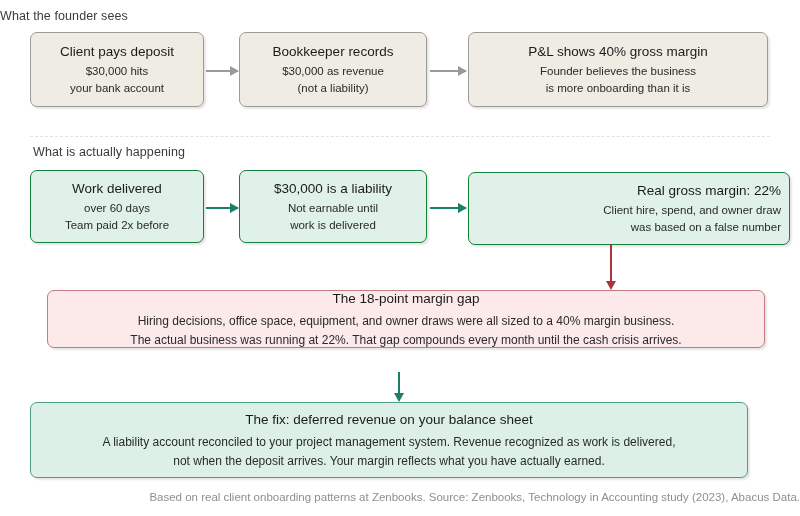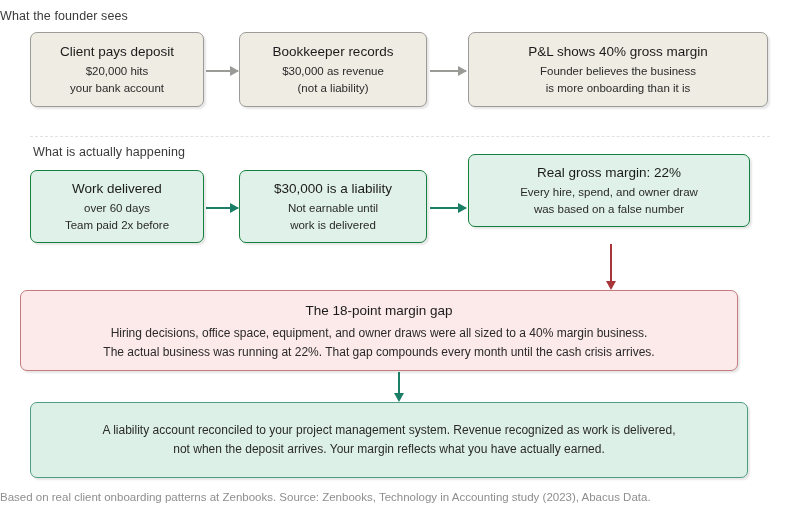--- a/index.html
+++ b/index.html
@@ -103,24 +103,24 @@
   }
 
   
   #box-client      { left: 30px;  top: 32px; width: 174px; height: 75px; }
   #box-bookkeeper  { left: 239px; top: 32px; width: 188px; height: 75px; }
   #box-pl          { left: 468px; top: 32px; width: 300px; height: 75px; }
 
   
   #box-work        { left: 30px;  top: 170px; width: 174px; height: 73px; }
   #box-liability   { left: 239px; top: 170px; width: 188px; height: 73px; }
-  #box-realmargin  { left: 468px; top: 154px; width: 282px; height: 73px; }
-
-  
-  #box-gap         { left: 20px;  top: 290px; width: 718px; height: 81px; text-align: center; }
+  #box-realmargin  { left: 468px; top: 172px; width: 322px; height: 73px; align-items: flex-end; }
+
+  
+  #box-gap         { left: 47px;  top: 290px; width: 718px; height: 58px; text-align: center; }
   #box-fix         { left: 30px;  top: 402px; width: 718px; height: 76px; }
 
   
   .arrow-h {
     position: absolute;
     height: 2px;
   }
   .arrow-h .shaft {
     position: absolute;
     left: 0; top: 0;
@@ -168,35 +168,35 @@
 
   #arrow-red-down   { left: 610px; top: 244px; height: 38px; }
   #arrow-green-down { left: 398px; top: 372px; height: 22px; }
 
   
   .footer {
     position: absolute;
     left: 0;
     top: 491px;
     width: 100%;
-    text-align: left;
+    text-align: right;
     font-size: 11.5px;
     color: #8e8e8e;
   }
 </style>
 </head>
 <body>
 
 <div class="canvas">
 
   <div class="section-title" id="caption-founder">What the founder sees</div>
 
   <div class="box beige" id="box-client">
     <div class="hl">Client pays deposit</div>
-    <div class="sub">$20,000 hits</div>
+    <div class="sub">$30,000 hits</div>
     <div class="sub">your bank account</div>
   </div>
 
   <div class="arrow-h gray" id="arrow-r1-a">
     <div class="shaft"></div>
     <div class="head"></div>
   </div>
 
   <div class="box beige" id="box-bookkeeper">
     <div class="hl">Bookkeeper records</div>
@@ -236,40 +236,41 @@
     <div class="sub">work is delivered</div>
   </div>
 
   <div class="arrow-h green" id="arrow-r2-b">
     <div class="shaft"></div>
     <div class="head"></div>
   </div>
 
   <div class="box mint" id="box-realmargin">
     <div class="hl">Real gross margin: 22%</div>
-    <div class="sub">Every hire, spend, and owner draw</div>
+    <div class="sub">Client hire, spend, and owner draw</div>
     <div class="sub">was based on a false number</div>
   </div>
 
   <div class="arrow-v red" id="arrow-red-down">
     <div class="shaft"></div>
     <div class="head"></div>
   </div>
 
   <div class="box pink wide" id="box-gap">
     <div class="hl">The 18-point margin gap</div>
     <div class="sub">Hiring decisions, office space, equipment, and owner draws were all sized to a 40% margin business.</div>
     <div class="sub">The actual business was running at 22%. That gap compounds every month until the cash crisis arrives.</div>
   </div>
 
   <div class="arrow-v green" id="arrow-green-down">
     <div class="shaft"></div>
     <div class="head"></div>
   </div>
 
   <div class="box mintwide wide" id="box-fix">
+    <div class="hl">The fix: deferred revenue on your balance sheet</div>
     <div class="sub">A liability account reconciled to your project management system. Revenue recognized as work is delivered,</div>
     <div class="sub">not when the deposit arrives. Your margin reflects what you have actually earned.</div>
   </div>
 
   <div class="footer">Based on real client onboarding patterns at Zenbooks. Source: Zenbooks, Technology in Accounting study (2023), Abacus Data.</div>
 
 </div>
 
 </body></html>

